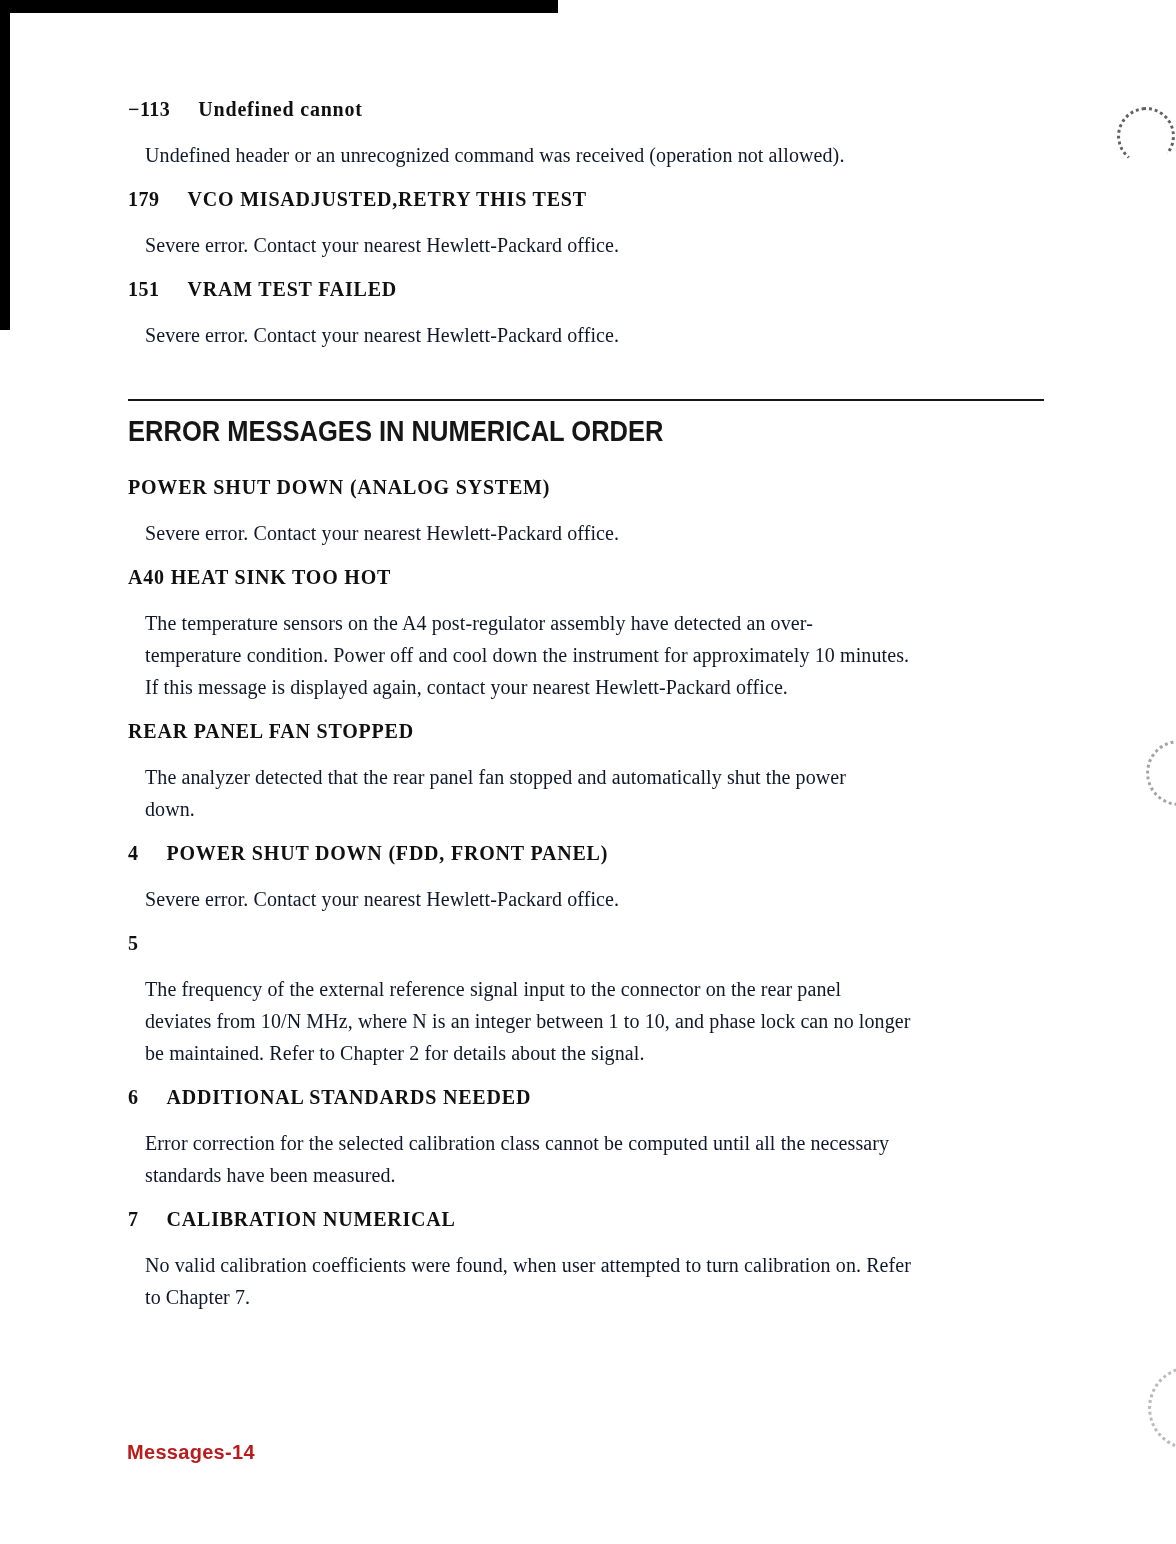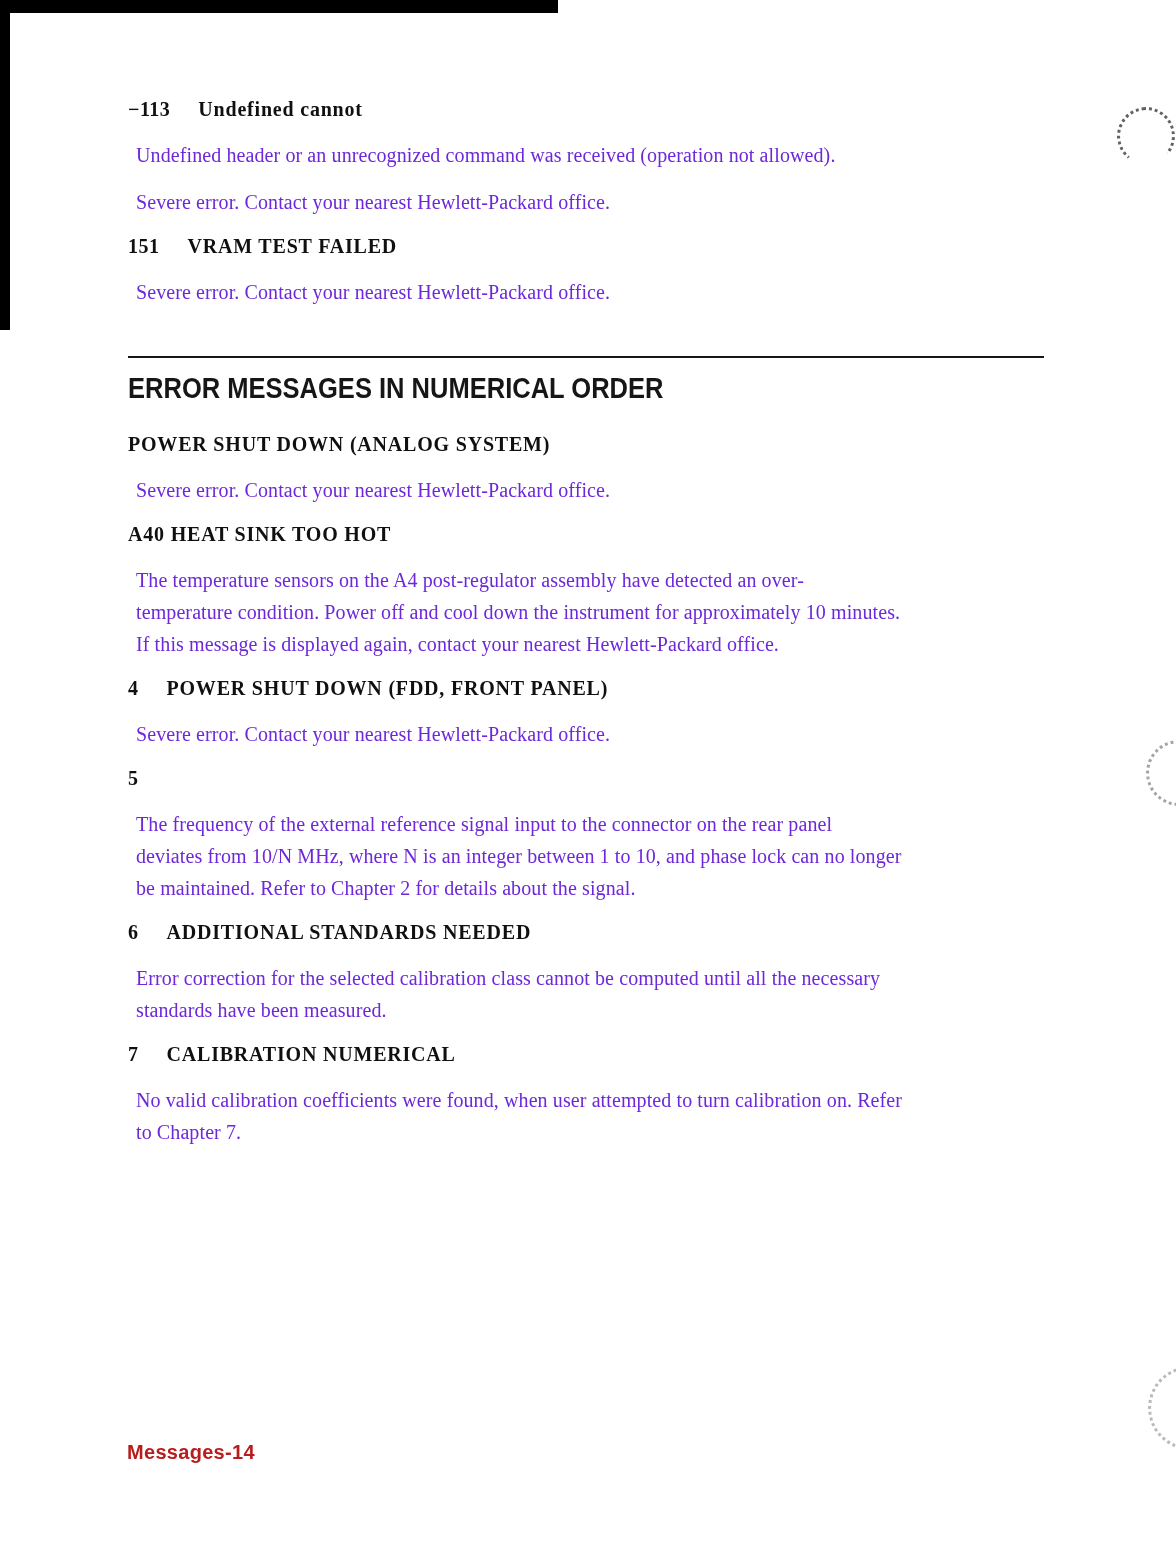--- a/index.html
+++ b/index.html
@@ -8,22 +8,22 @@
     font-family:"Liberation Serif", serif;color:#1e1e1e;
   }
   .content{position:absolute;left:128px;top:96px;width:942px;}
   .entry-title{
     display:flex;align-items:flex-end;
     font-size:20px;font-weight:bold;letter-spacing:.8px;color:#101010;
     line-height:26px;margin:0 0 17px 0;white-space:nowrap;
   }
   .entry-num{margin-right:28px;letter-spacing:.5px;}
   .entry-body{
-    font-size:20px;line-height:32px;margin:0 0 15px 8px;
-    white-space:pre-line;color:#6d28d9;letter-spacing:.1px;
+    font-size:20px;line-height:32px;margin:0 0 15px 17px;
+    white-space:pre-line;color:#0f172a;letter-spacing:.1px;
   }
   .divider{height:2px;background:#161616;width:916px;margin:48px 0 13px 0;}
   .section-heading{
     font-family:"Liberation Sans", sans-serif;font-weight:bold;
     font-size:29px;line-height:34px;color:#161616;margin:0 0 26px 0;
     transform:scaleX(.88);transform-origin:left center;white-space:nowrap;
   }
   .page-footer{
     position:absolute;left:127px;top:1441px;
     font-family:"Liberation Sans", sans-serif;font-weight:bold;
@@ -50,20 +50,24 @@
 
   <div class="entry">
     <div class="entry-title">
       <span class="entry-num">−113</span>
       <span>Undefined cannot</span>
     </div>
     <p class="entry-body">Undefined header or an unrecognized command was received (operation not allowed).</p>
   </div>
 
   <div class="entry">
+    <div class="entry-title">
+      <span class="entry-num">179</span>
+      <span>VCO MISADJUSTED,RETRY THIS TEST</span>
+    </div>
     <p class="entry-body">Severe error. Contact your nearest Hewlett-Packard office.</p>
   </div>
 
   <div class="entry">
     <div class="entry-title">
       <span class="entry-num">151</span>
       <span>VRAM TEST FAILED</span>
     </div>
     <p class="entry-body">Severe error. Contact your nearest Hewlett-Packard office.</p>
   </div>
@@ -80,20 +84,27 @@
 
   <div class="entry">
     <div class="entry-title">
       <span>A40 HEAT SINK TOO HOT</span>
     </div>
     <p class="entry-body">The temperature sensors on the A4 post-regulator assembly have detected an over-
 temperature condition. Power off and cool down the instrument for approximately 10 minutes.
 If this message is displayed again, contact your nearest Hewlett-Packard office.</p>
   </div>
 
+  <div class="entry">
+    <div class="entry-title">
+      <span>REAR PANEL FAN STOPPED</span>
+    </div>
+    <p class="entry-body">The analyzer detected that the rear panel fan stopped and automatically shut the power
+down.</p>
+  </div>
 
   <div class="entry">
     <div class="entry-title">
       <span class="entry-num">4</span>
       <span>POWER SHUT DOWN (FDD, FRONT PANEL)</span>
     </div>
     <p class="entry-body">Severe error. Contact your nearest Hewlett-Packard office.</p>
   </div>
 
   <div class="entry">

